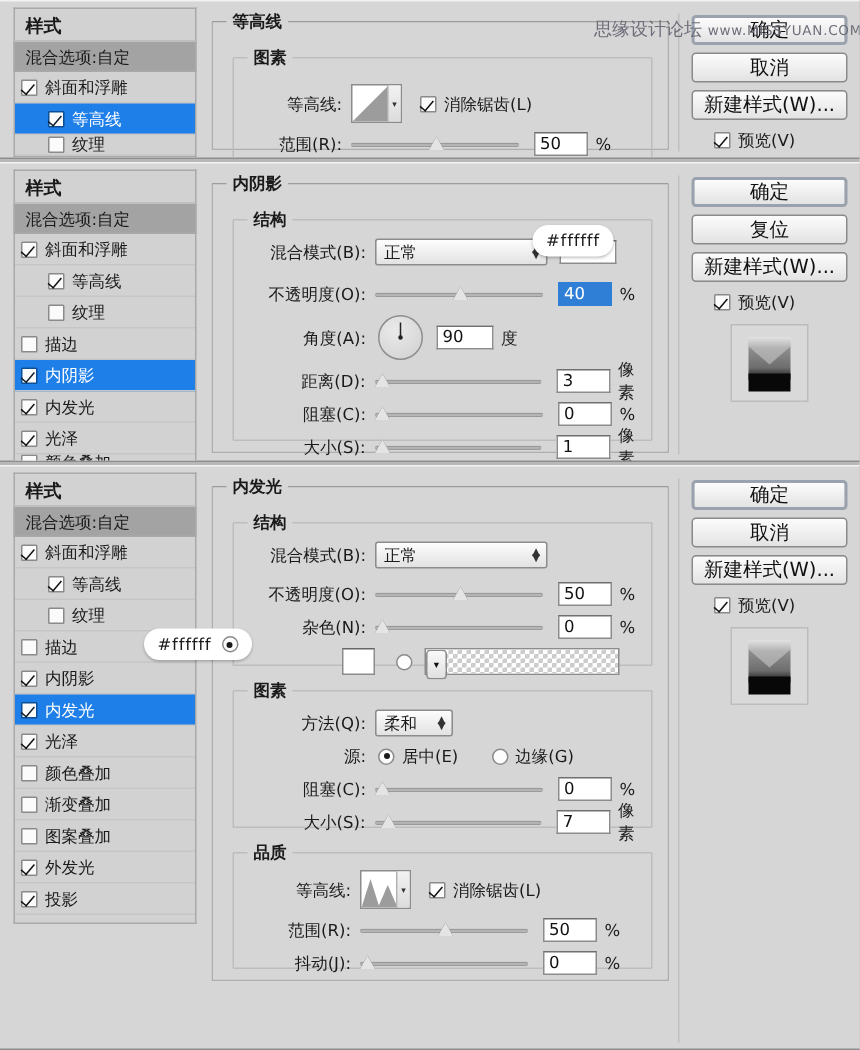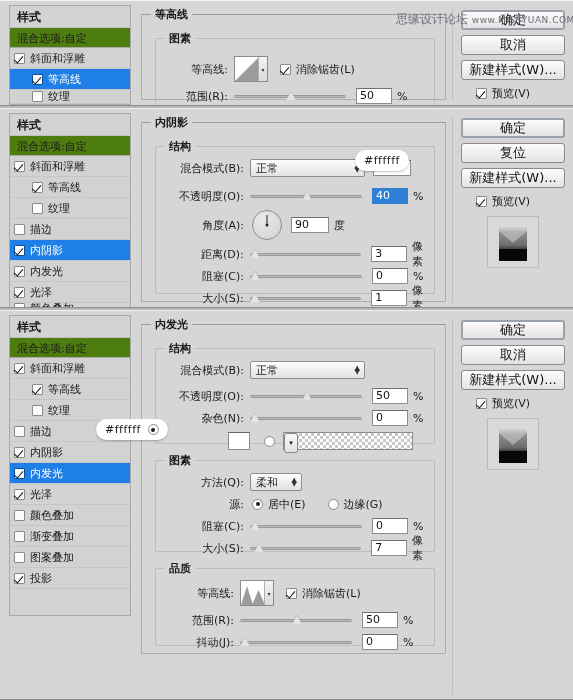--- a/index.html
+++ b/index.html
@@ -22,21 +22,21 @@
   .styles-col{
     position:absolute;left:9px;top:6px;width:122px;bottom:0;
   }
   .styles-head{
     height:22px;line-height:22px;
     background:#d2d2d2;border:1px solid #a9a9a9;border-bottom:none;
     padding-left:7px;font-weight:bold;font-size:12px;
   }
   .styles-sub{
     height:21px;line-height:21px;
-    background:#4d7c0f;border:1px solid #a9a9a9;border-top:1px solid #c0c0c0;
+    background:#a3a3a3;border:1px solid #a9a9a9;border-top:1px solid #c0c0c0;
     padding-left:7px;font-size:11px;
   }
   .styles-list{
     border:1px solid #a9a9a9;border-top:none;background:#d2d2d2;
   }
   .st-row{
     height:21px;display:flex;align-items:center;
     padding-left:4px;font-size:11px;
     border-bottom:1px solid #c6c6c6;
   }
@@ -473,20 +473,24 @@
       <div class="st-row">
         <span class="cb"></span>
         <span class="st-label">渐变叠加</span>
       </div>
       <div class="st-row">
         <span class="cb"></span>
         <span class="st-label">图案叠加</span>
       </div>
       <div class="st-row">
         <span class="cb on"></span>
+        <span class="st-label">外发光</span>
+      </div>
+      <div class="st-row">
+        <span class="cb on"></span>
         <span class="st-label">投影</span>
       </div>
     </div>
   </div>
 
   <div class="group" style="left:141px;top:13px;width:305px;height:330px;">
     <span class="group-title">内发光</span>
 
     <div class="subgroup" style="left:13px;top:23px;width:280px;height:96px;">
       <span class="subgroup-title">结构</span>

